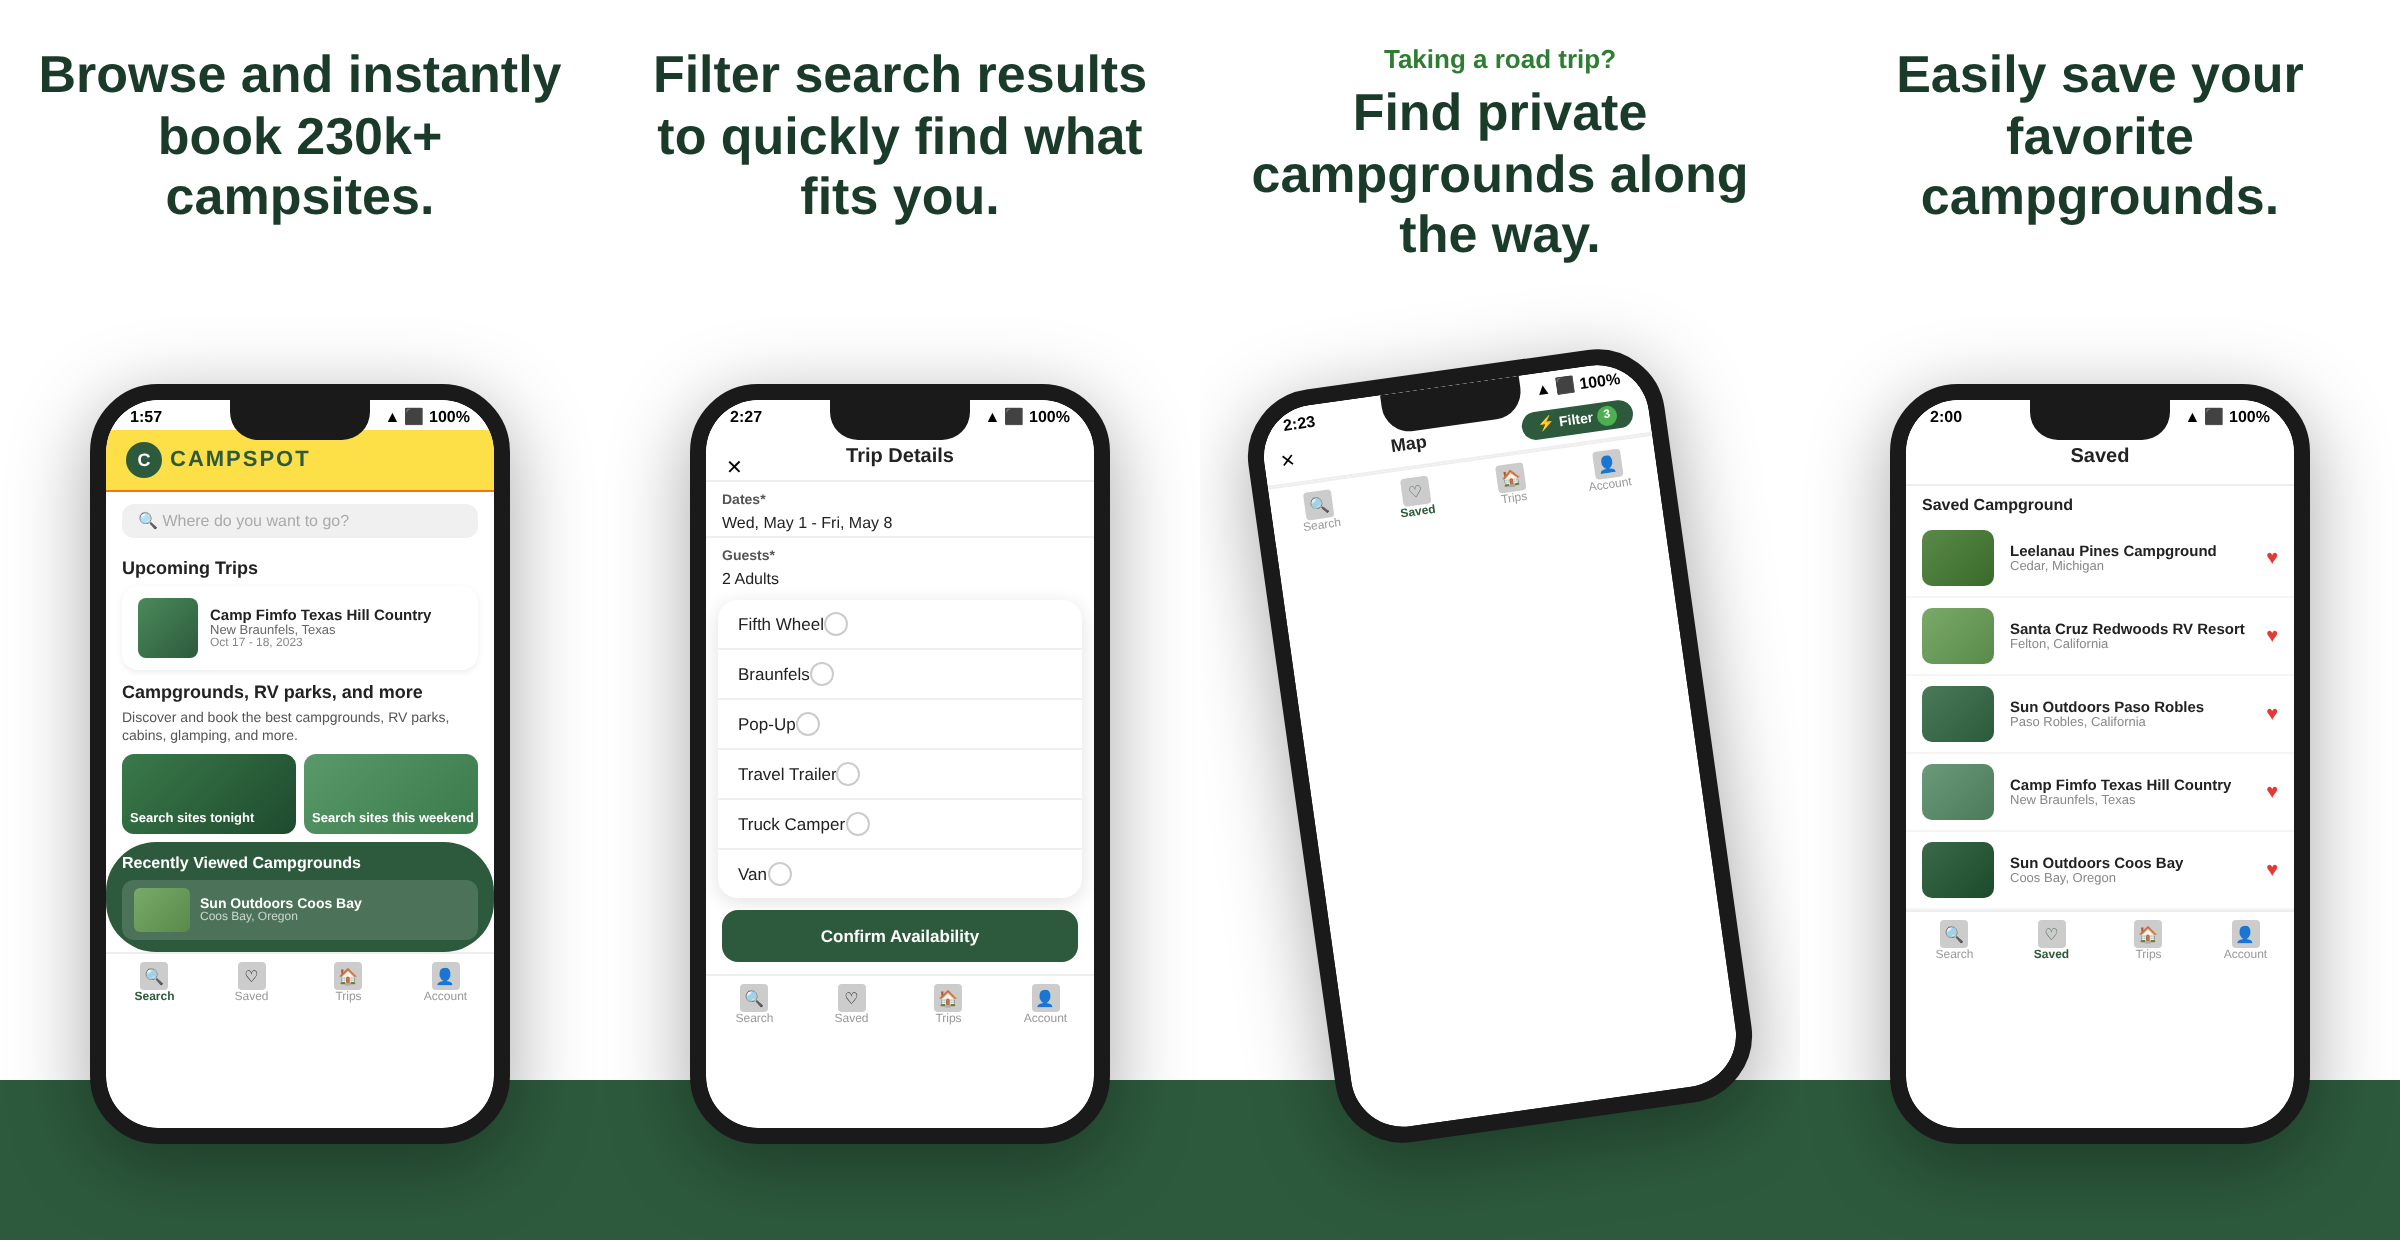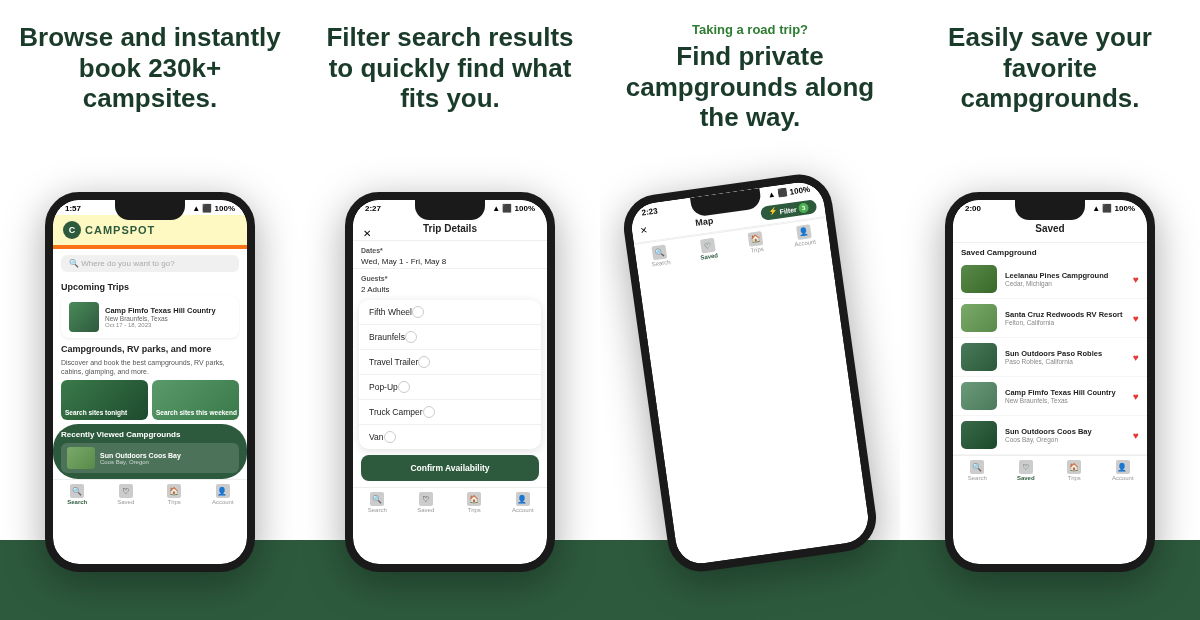--- a/index.html
+++ b/index.html
@@ -93,26 +93,26 @@
       justify-content: space-between;
       align-items: center;
       padding: 4px 12px 2px;
       font-size: 8px;
       font-weight: 700;
       color: #000;
       background: #fff;
     }
 
     .app-header-bar {
-      background: #fef9c3;
+      background: #fde047;
       padding: 6px 10px;
       display: flex;
       align-items: center;
       gap: 6px;
-      border-bottom: 4px solid #f97316;
+      border-bottom: 1px solid #f97316;
     }
 
     .campspot-logo {
       display: flex;
       align-items: center;
       gap: 4px;
     }
 
     .logo-icon {
       width: 18px;
@@ -519,25 +519,25 @@
       <div class="rig-type-card">
         <div class="rig-option">
           <span class="rig-name">Fifth Wheel</span>
           <div class="rig-radio"></div>
         </div>
         <div class="rig-option">
           <span class="rig-name">Braunfels</span>
           <div class="rig-radio"></div>
         </div>
         <div class="rig-option">
+          <span class="rig-name">Pop-Up</span>
+          <div class="rig-radio"></div>
+        </div>
+        <div class="rig-option">
           <span class="rig-name">Travel Trailer</span>
-          <div class="rig-radio"></div>
-        </div>
-        <div class="rig-option">
-          <span class="rig-name">Pop-Up</span>
           <div class="rig-radio"></div>
         </div>
         <div class="rig-option">
           <span class="rig-name">Truck Camper</span>
           <div class="rig-radio"></div>
         </div>
         <div class="rig-option">
           <span class="rig-name">Van</span>
           <div class="rig-radio"></div>
         </div>

